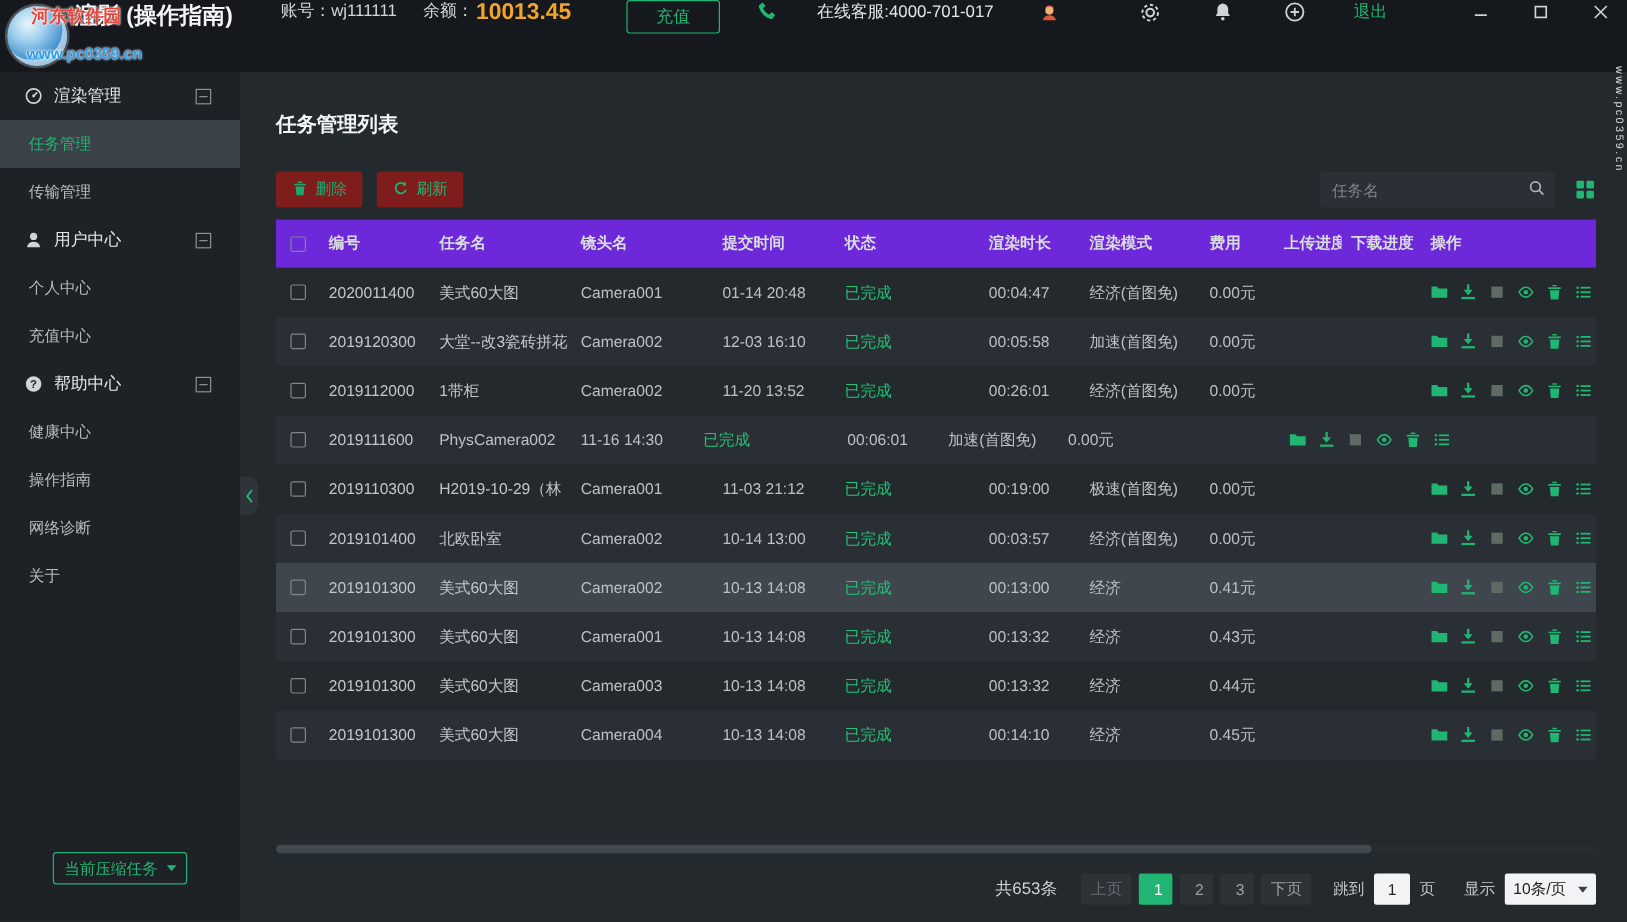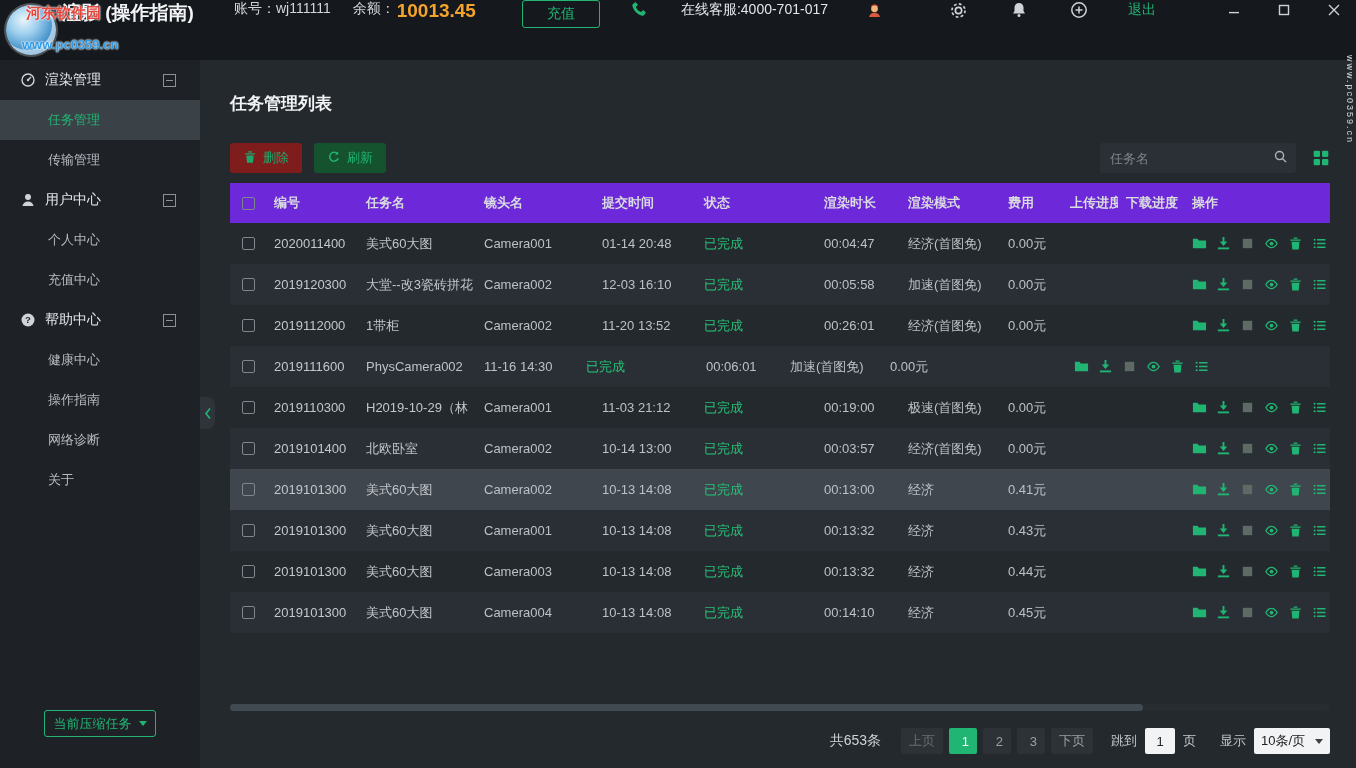--- a/index.html
+++ b/index.html
@@ -50,21 +50,21 @@
   .frame { flex:1; display:flex; position:relative; height:708px; }
 
   
   .sidebar { width:200px; flex:0 0 200px; background:#1e2227; position:relative; }
   .side-section { height:40px; display:flex; align-items:center; padding-left:20px; }
   .side-section .s-icon { display:inline-flex; width:16px; }
   .side-section .s-label { margin-left:9px; font-size:14px; color:#e4e7ea; }
   .collapse-box { margin-left:auto; margin-right:24px; width:13px; height:13px;
     border:1px solid #8a9097; position:relative; cursor:pointer; }
   .collapse-box::after { content:""; position:absolute; left:2px; right:2px; top:5px; height:1px; background:#8a9097; }
-  .side-item { height:40px; line-height:40px; padding-left:48px; font-size:13px; color:#b6bcc2; cursor:pointer; }
+  .side-item { height:40px; line-height:40px; padding-left:24px; font-size:13px; color:#b6bcc2; cursor:pointer; }
   .side-item.active { background:#3a4147; color:#21b573; }
 
   .collapse-tab { position:absolute; left:200px; top:337px; width:15px; height:32px;
     background:#2e343a; border-radius:0 8px 8px 0; display:flex; align-items:center; justify-content:center;
     cursor:pointer; z-index:5; }
 
   .compress-btn { position:absolute; left:44px; bottom:31px; width:112px; height:27px;
     background:transparent; border:1px solid #21b573; border-radius:3px; color:#21b573;
     font-size:13px; display:flex; align-items:center; justify-content:center; gap:7px;
     cursor:pointer; font-family:inherit; }
@@ -73,21 +73,21 @@
   .caret.dark { border-top-color:#3c4146; }
 
   
   .main { flex:1; position:relative; padding:0 26px 0 30px; }
   .page-title { margin-top:32px; font-size:17px; font-weight:bold; color:#f2f4f6; }
 
   .toolbar { margin-top:28px; display:flex; align-items:center; height:30px; }
   .tool-btn { height:30px; display:inline-flex; align-items:center; gap:6px; padding:0 13px;
     border:none; border-radius:3px; font-size:13px; cursor:pointer; font-family:inherit; }
   .tool-btn.delete { background:#7f1d1d; color:#1ea76b; }
-  .tool-btn.refresh { background:#14532d; color:#21b573; margin-left:12px; }
+  .tool-btn.refresh { background:#7f1d1d; color:#21b573; margin-left:12px; }
   .search-box { margin-left:auto; width:196px; height:30px; background:#2b3036; border-radius:3px;
     display:flex; align-items:center; padding:0 8px 0 10px; }
   .search-box input { flex:1; background:transparent; border:none; outline:none; color:#dfe2e5;
     font-size:13px; font-family:inherit; min-width:0; }
   .search-box input::placeholder { color:#7d838a; }
   .icon.grid { margin-left:16px; cursor:pointer; display:inline-flex; }
 
   
   .table { margin-top:10px; }
   .thead, .trow { display:flex; align-items:stretch; }

